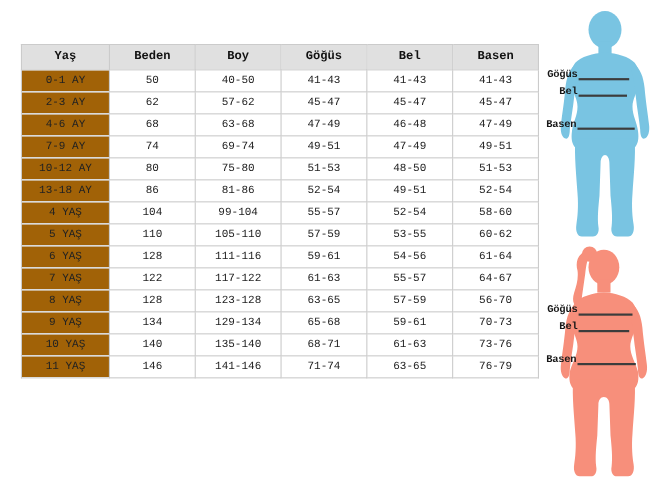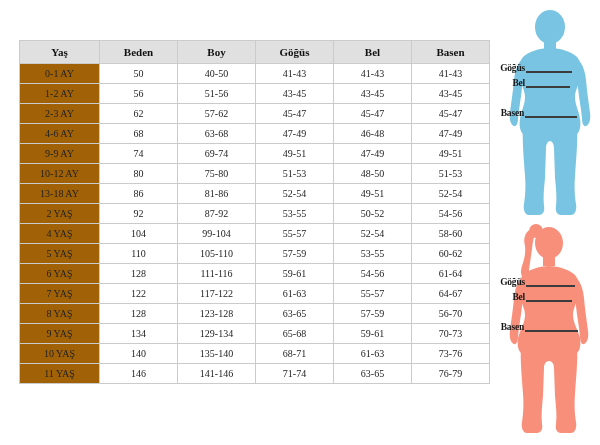--- a/index.html
+++ b/index.html
@@ -1,18 +1,18 @@
 <!DOCTYPE html>
 <html><head>
 <meta charset="utf-8">
 <style>
   html,body{margin:0;padding:0;background:#fff;}
   .sheet{
     position:relative;width:600px;height:445px;background:#fff;overflow:hidden;
-    font-family:Liberation Serif, serif;color:#1c1c1c;
+    font-family:Liberation Mono, monospace;color:#1c1c1c;
   }
   
   table.size-table{
     position:absolute;left:19px;top:40px;width:470px;
     border-collapse:collapse;table-layout:fixed;
   }
   .size-table th,.size-table td{
     border:1px solid #cbcbcb;text-align:center;vertical-align:middle;
     padding:0;white-space:nowrap;overflow:hidden;
   }
@@ -67,45 +67,37 @@
     <tbody>
         <tr>
           <td>0-1 AY</td>
           <td>50</td>
           <td>40-50</td>
           <td>41-43</td>
           <td>41-43</td>
           <td>41-43</td>
         </tr>
         <tr>
-          <td>1-2 AY</td>
-          <td>56</td>
-          <td>51-56</td>
-          <td>43-45</td>
-          <td>43-45</td>
-          <td>43-45</td>
-        </tr>
-        <tr>
           <td>2-3 AY</td>
           <td>62</td>
           <td>57-62</td>
           <td>45-47</td>
           <td>45-47</td>
           <td>45-47</td>
         </tr>
         <tr>
           <td>4-6 AY</td>
           <td>68</td>
           <td>63-68</td>
           <td>47-49</td>
           <td>46-48</td>
           <td>47-49</td>
         </tr>
         <tr>
-          <td>9-9 AY</td>
+          <td>7-9 AY</td>
           <td>74</td>
           <td>69-74</td>
           <td>49-51</td>
           <td>47-49</td>
           <td>49-51</td>
         </tr>
         <tr>
           <td>10-12 AY</td>
           <td>80</td>
           <td>75-80</td>
@@ -113,28 +105,20 @@
           <td>48-50</td>
           <td>51-53</td>
         </tr>
         <tr>
           <td>13-18 AY</td>
           <td>86</td>
           <td>81-86</td>
           <td>52-54</td>
           <td>49-51</td>
           <td>52-54</td>
-        </tr>
-        <tr>
-          <td>2 YAŞ</td>
-          <td>92</td>
-          <td>87-92</td>
-          <td>53-55</td>
-          <td>50-52</td>
-          <td>54-56</td>
         </tr>
         <tr>
           <td>4 YAŞ</td>
           <td>104</td>
           <td>99-104</td>
           <td>55-57</td>
           <td>52-54</td>
           <td>58-60</td>
         </tr>
         <tr>

